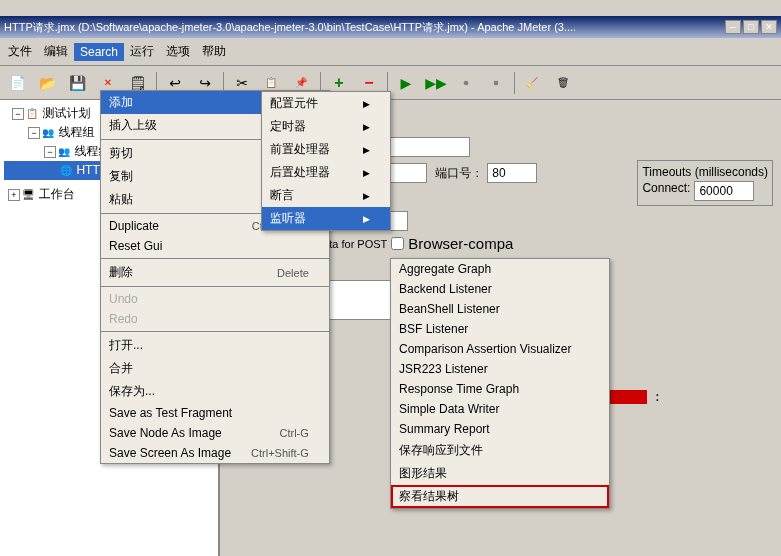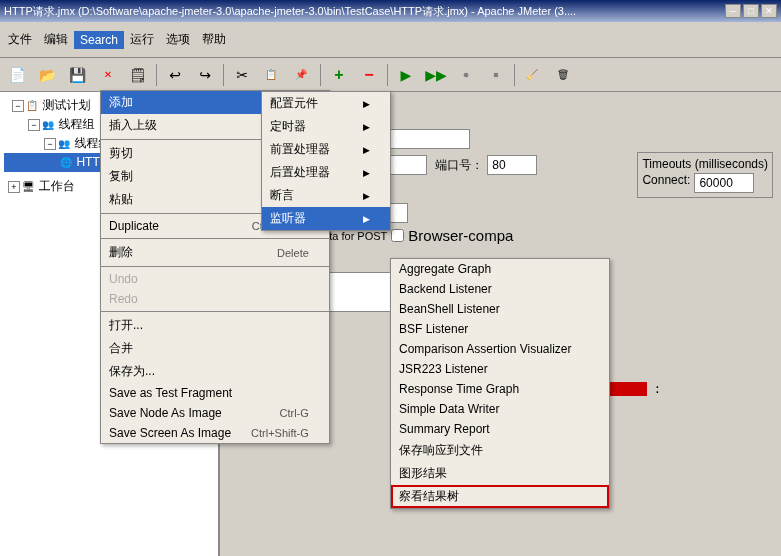--- a/index.html
+++ b/index.html
@@ -15,20 +15,21 @@
 
     
     .title-bar {
       background: linear-gradient(to bottom, #0a246a, #a6b5d7);
       color: white;
       height: 22px;
       display: flex;
       align-items: center;
       padding: 0 4px;
       justify-content: space-between;
+      margin-top: 16px;
     }
     .title-bar-text {
       font-size: 11px;
       color: white;
     }
     .title-bar-buttons {
       display: flex;
       gap: 2px;
     }
     .title-btn {
@@ -39,21 +40,21 @@
       font-size: 9px;
       display: flex;
       align-items: center;
       justify-content: center;
       cursor: pointer;
     }
 
     
     .menu-bar {
       background: #d4d0c8;
-      height: 36px;
+      height: 28px;
       display: flex;
       align-items: center;
       border-bottom: 1px solid #888;
       padding: 0 2px;
     }
     .menu-item {
       padding: 2px 6px;
       font-size: 12px;
       cursor: pointer;
       color: #000;
@@ -433,20 +434,23 @@
   </div>
   <div class="ctx-item">
     <span>粘贴</span>
     <span class="ctx-shortcut">Ctrl-V</span>
   </div>
   <div class="ctx-separator"></div>
   <div class="ctx-item">
     <span>Duplicate</span>
     <span class="ctx-shortcut">Ctrl+Shift-C</span>
   </div>
+  <div class="ctx-item">
+    <span>Reset Gui</span>
+  </div>
   <div class="ctx-separator"></div>
   <div class="ctx-item">
     <span>删除</span>
     <span class="ctx-shortcut">Delete</span>
   </div>
   <div class="ctx-separator"></div>
   <div class="ctx-item disabled">
     <span>Undo</span>
   </div>
   <div class="ctx-item disabled">

